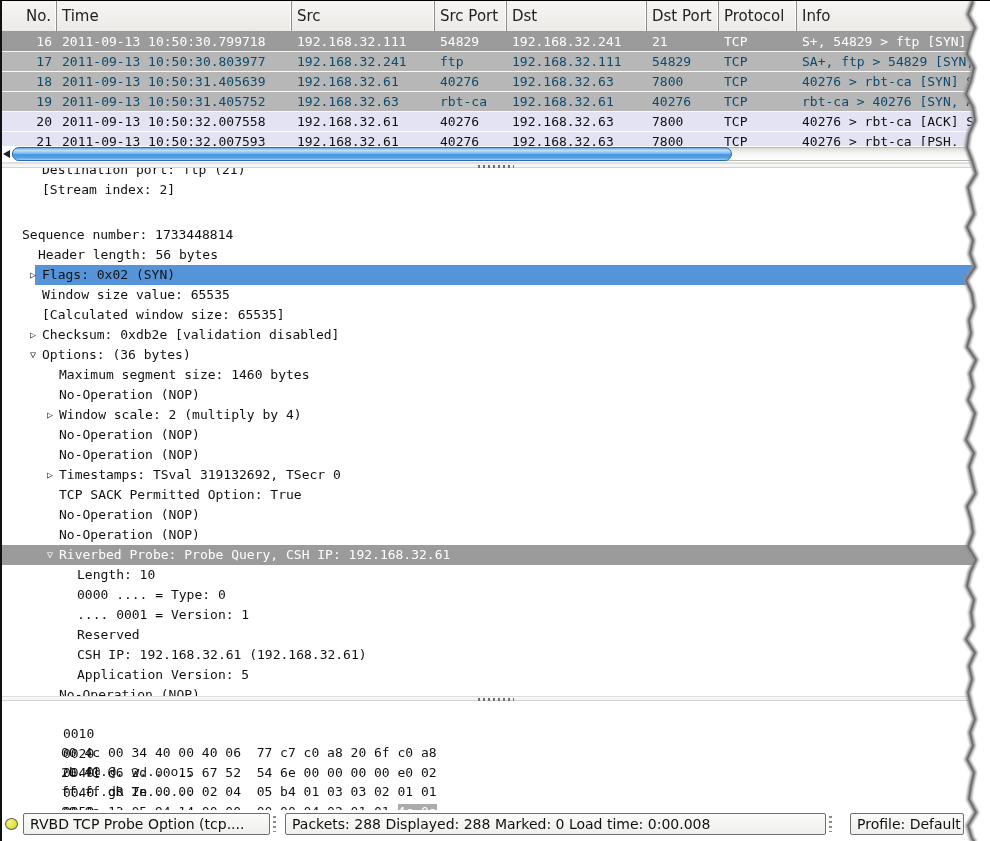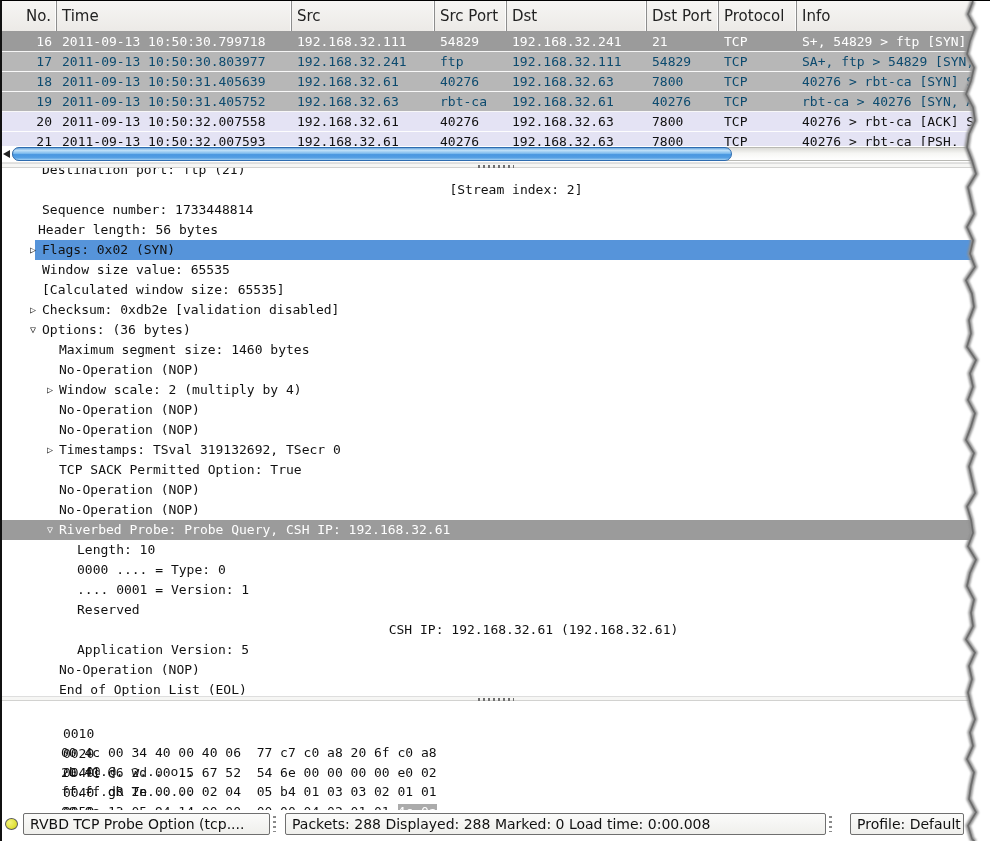--- a/index.html
+++ b/index.html
@@ -160,25 +160,25 @@
 
   <div class="splitter">
       <span class="dots"></span>
     </div>
 
   <div class="tree-pane" id="treePane">
       <div class="tree-line" style="padding-left: 40px;">
       
       <span class="txt">Destination port: ftp (21)</span>
     </div>
-      <div class="tree-line" style="padding-left: 40px; text-align: center;">
+      <div class="tree-line" style="padding-left: 40px;">
       
       <span class="txt">[Stream index: 2]</span>
     </div>
-      <div class="tree-line" style="padding-left: 40px;">
+      <div class="tree-line" style="padding-left: 20px; margin-top: 25px;">
       
       <span class="txt">Sequence number: 1733448814</span>
     </div>
       <div class="tree-line" style="padding-left: 36px;">
       
       <span class="txt">Header length: 56 bytes</span>
     </div>
       <div class="tree-line tl-sel-blue" style="padding-left: 40px;">
       <span class="expander" style="left: 23px;">▷</span>
       <span class="txt">Flags: 0x02 (SYN)</span>
@@ -248,21 +248,21 @@
       <span class="txt">0000 .... = Type: 0</span>
     </div>
       <div class="tree-line" style="padding-left: 75px;">
       
       <span class="txt">.... 0001 = Version: 1</span>
     </div>
       <div class="tree-line" style="padding-left: 75px;">
       
       <span class="txt">Reserved</span>
     </div>
-      <div class="tree-line" style="padding-left: 75px; text-align: center;">
+      <div class="tree-line" style="padding-left: 75px;">
       
       <span class="txt">CSH IP: 192.168.32.61 (192.168.32.61)</span>
     </div>
       <div class="tree-line" style="padding-left: 75px;">
       
       <span class="txt">Application Version: 5</span>
     </div>
       <div class="tree-line" style="padding-left: 57px;">
       
       <span class="txt">No-Operation (NOP)</span>

